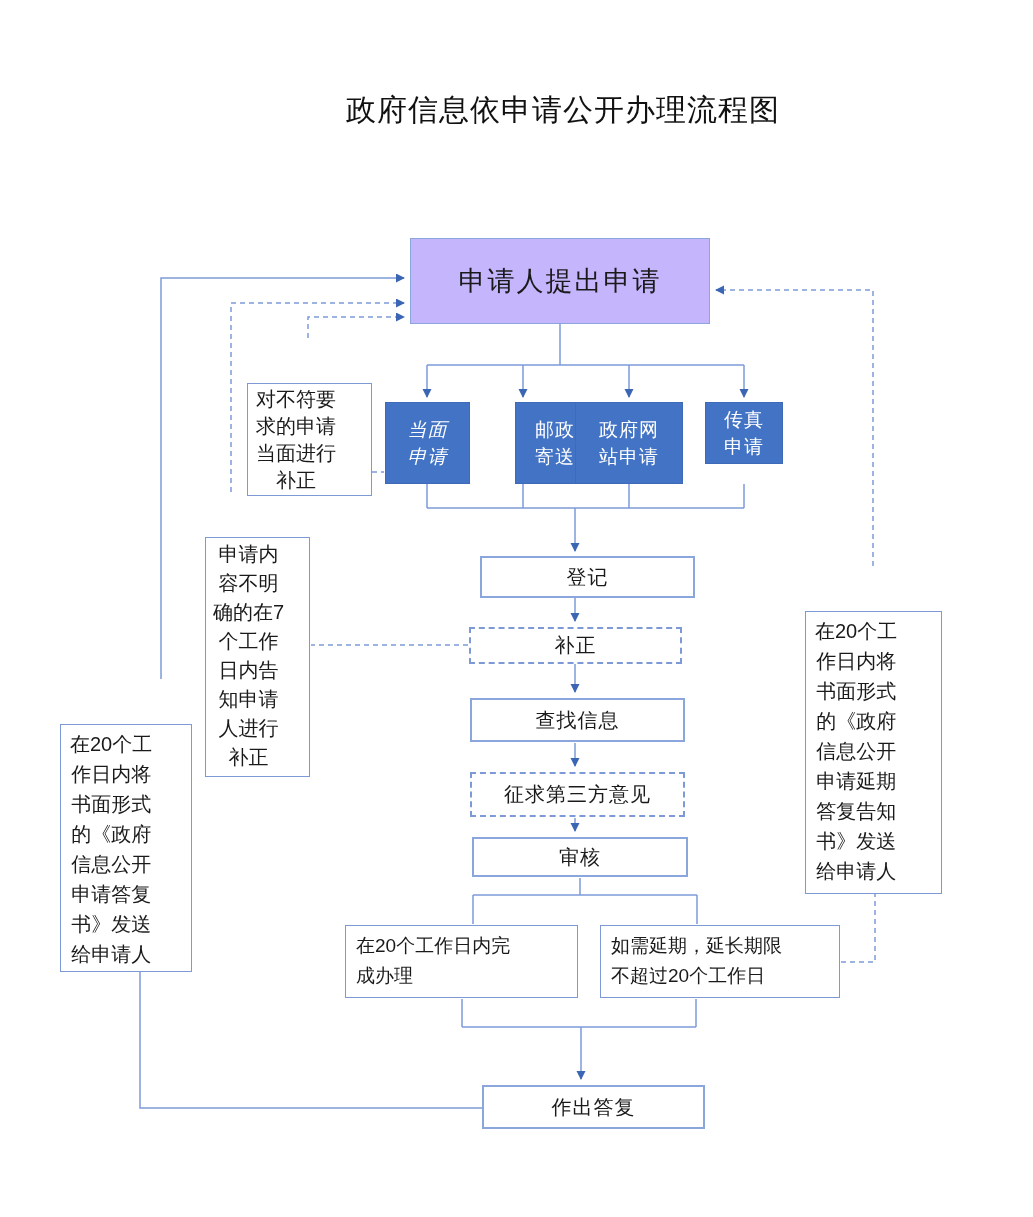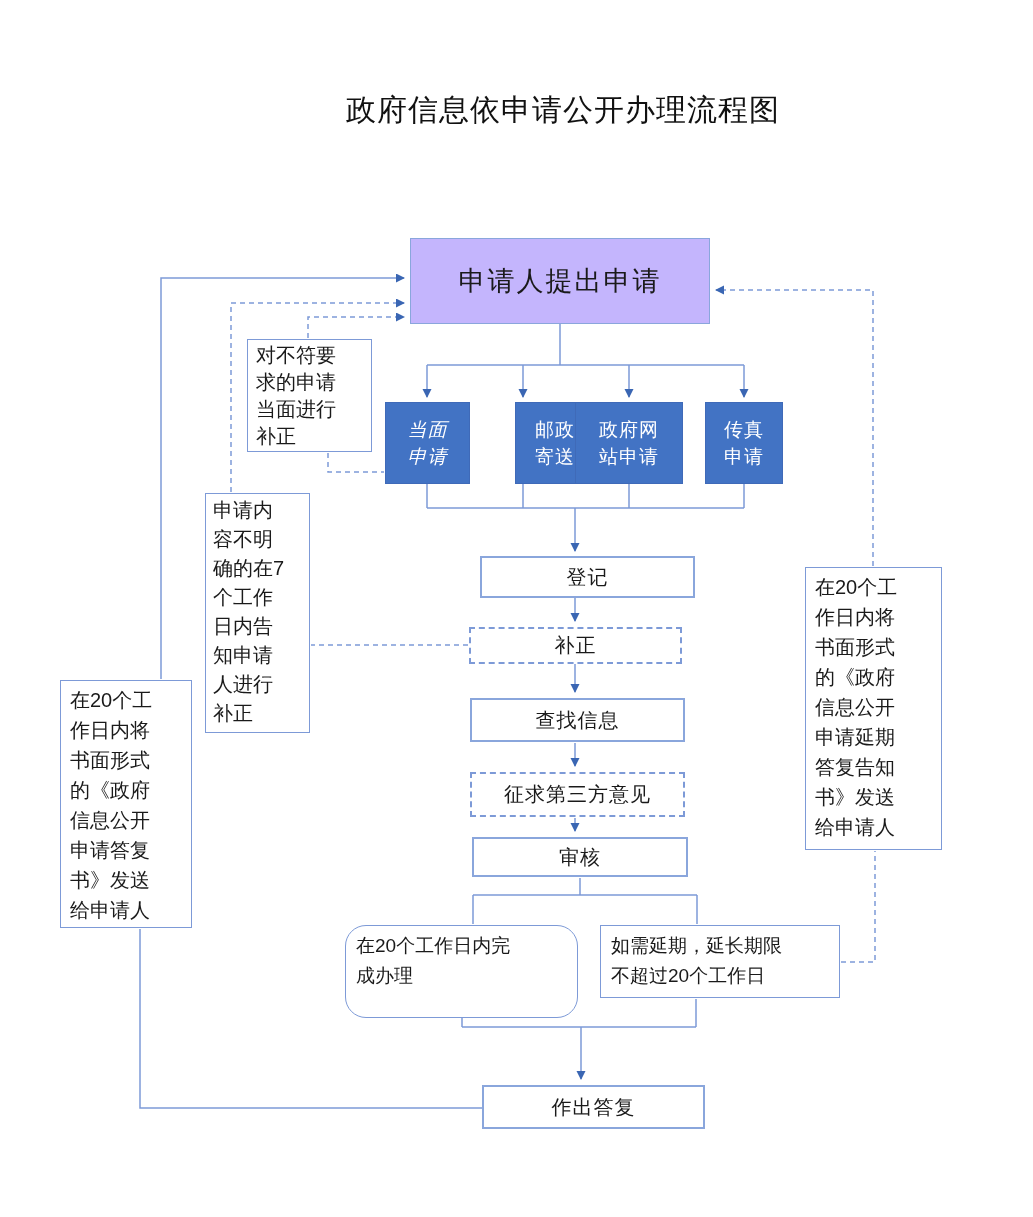--- a/index.html
+++ b/index.html
@@ -45,21 +45,22 @@
   .wide{
     border:1.5px solid #7d9ad7;
     font-size:19px;line-height:30px;
     justify-content:flex-start;align-items:flex-start;
     text-align:left;padding:5px 10px;
   }
   .note{
     border:1.5px solid #7d9ad7;
     font-size:20px;
     justify-content:flex-start;align-items:flex-start;
-    text-align:left;
+    text-align:center;
+    margin-top:44px;
   }
   .note-onsite{left:247px;top:339px;width:125px;height:113px;line-height:27px;padding:2px 8px;}
   .note-unclear{left:205px;top:493px;width:105px;height:240px;line-height:29px;padding:2px 7px;}
   .note-reply{left:60px;top:680px;width:132px;height:248px;line-height:30px;padding:4px 9px;}
   .note-extend{left:805px;top:567px;width:137px;height:283px;line-height:30px;padding:4px 9px;}
 </style>
 </head>
 <body>
 
 <div id="canvas">
@@ -113,30 +114,30 @@
   <div class="title">政府信息依申请公开办理流程图</div>
 
   <div class="node start" style="left:410px;top:238px;width:300px;height:86px;">申请人提出申请</div>
 
   <div class="node channel" style="left:385px;top:402px;width:85px;height:82px;font-style:italic;">当面
 申请</div>
   <div class="node channel" style="left:483px;top:402px;width:80px;height:82px;margin-left:32px;">邮政
 寄送</div>
   <div class="node channel" style="left:575px;top:402px;width:108px;height:82px;">政府网
 站申请</div>
-  <div class="node channel" style="left:705px;top:402px;width:78px;height:82px;">传真
+  <div class="node channel" style="left:705px;top:402px;width:78px;height:62px;">传真
 申请</div>
 
   <div class="node step" style="left:468px;top:556px;width:215px;height:42px;margin-left:12px;">登记</div>
   <div class="node step dashed" style="left:469px;top:627px;width:213px;height:37px;">补正</div>
   <div class="node step" style="left:470px;top:698px;width:215px;height:44px;">查找信息</div>
   <div class="node step dashed" style="left:470px;top:772px;width:215px;height:45px;">征求第三方意见</div>
   <div class="node step" style="left:472px;top:837px;width:216px;height:40px;">审核</div>
 
-  <div class="node wide" style="left:345px;top:925px;width:233px;height:93px;border-radius:21px;">在20个工作日内完
+  <div class="node wide" style="left:345px;top:925px;width:233px;height:73px;">在20个工作日内完
 成办理</div>
   <div class="node wide" style="left:600px;top:925px;width:240px;height:73px;">如需延期，延长期限
 不超过20个工作日</div>
 
   <div class="node step" style="left:482px;top:1085px;width:223px;height:44px;">作出答复</div>
 
   <div class="node note note-onsite">对不符要
 求的申请
 当面进行
 补正</div>

